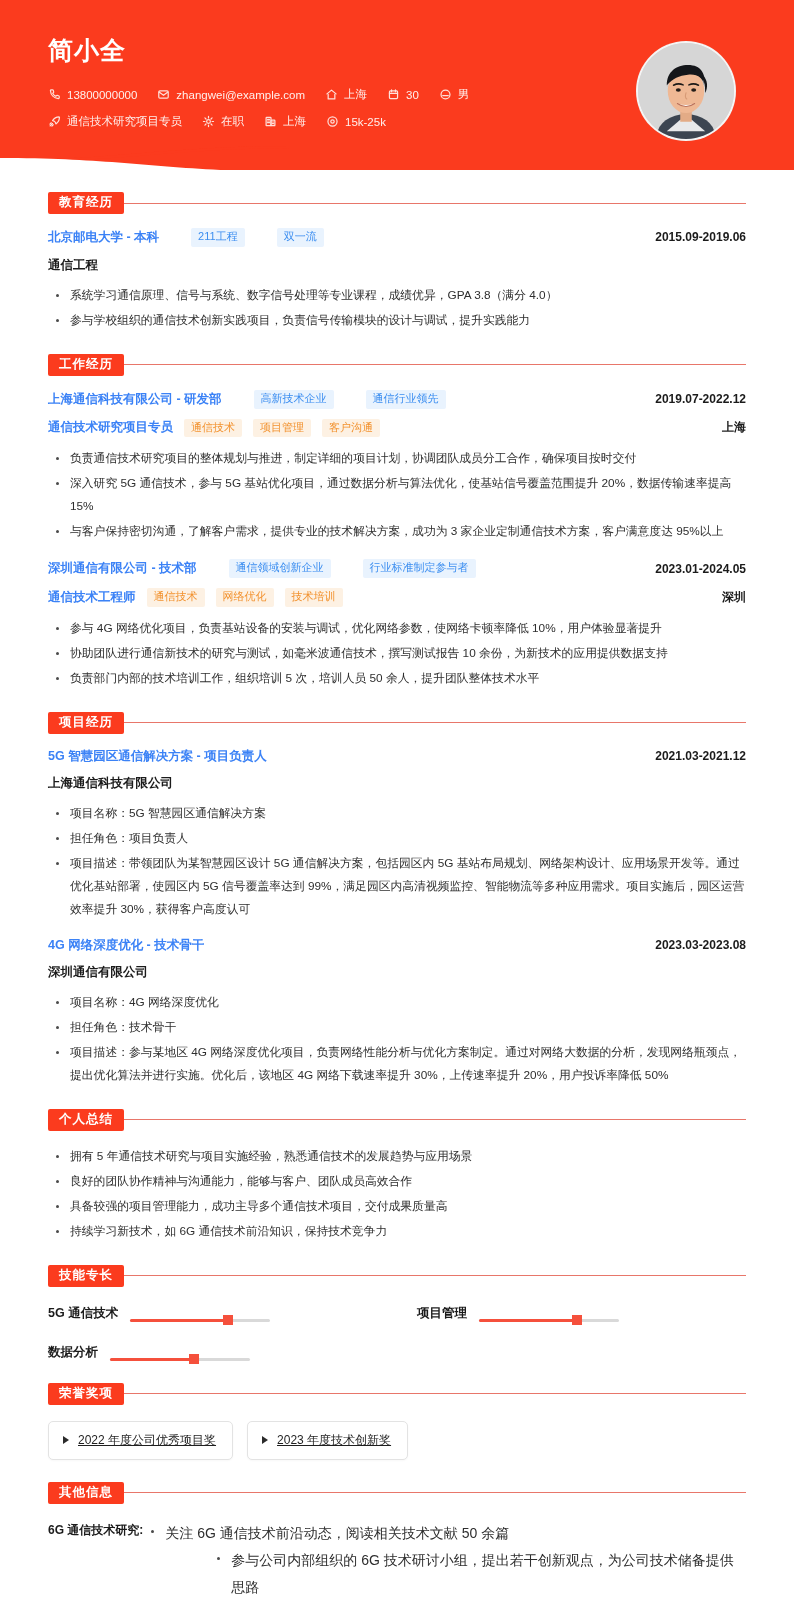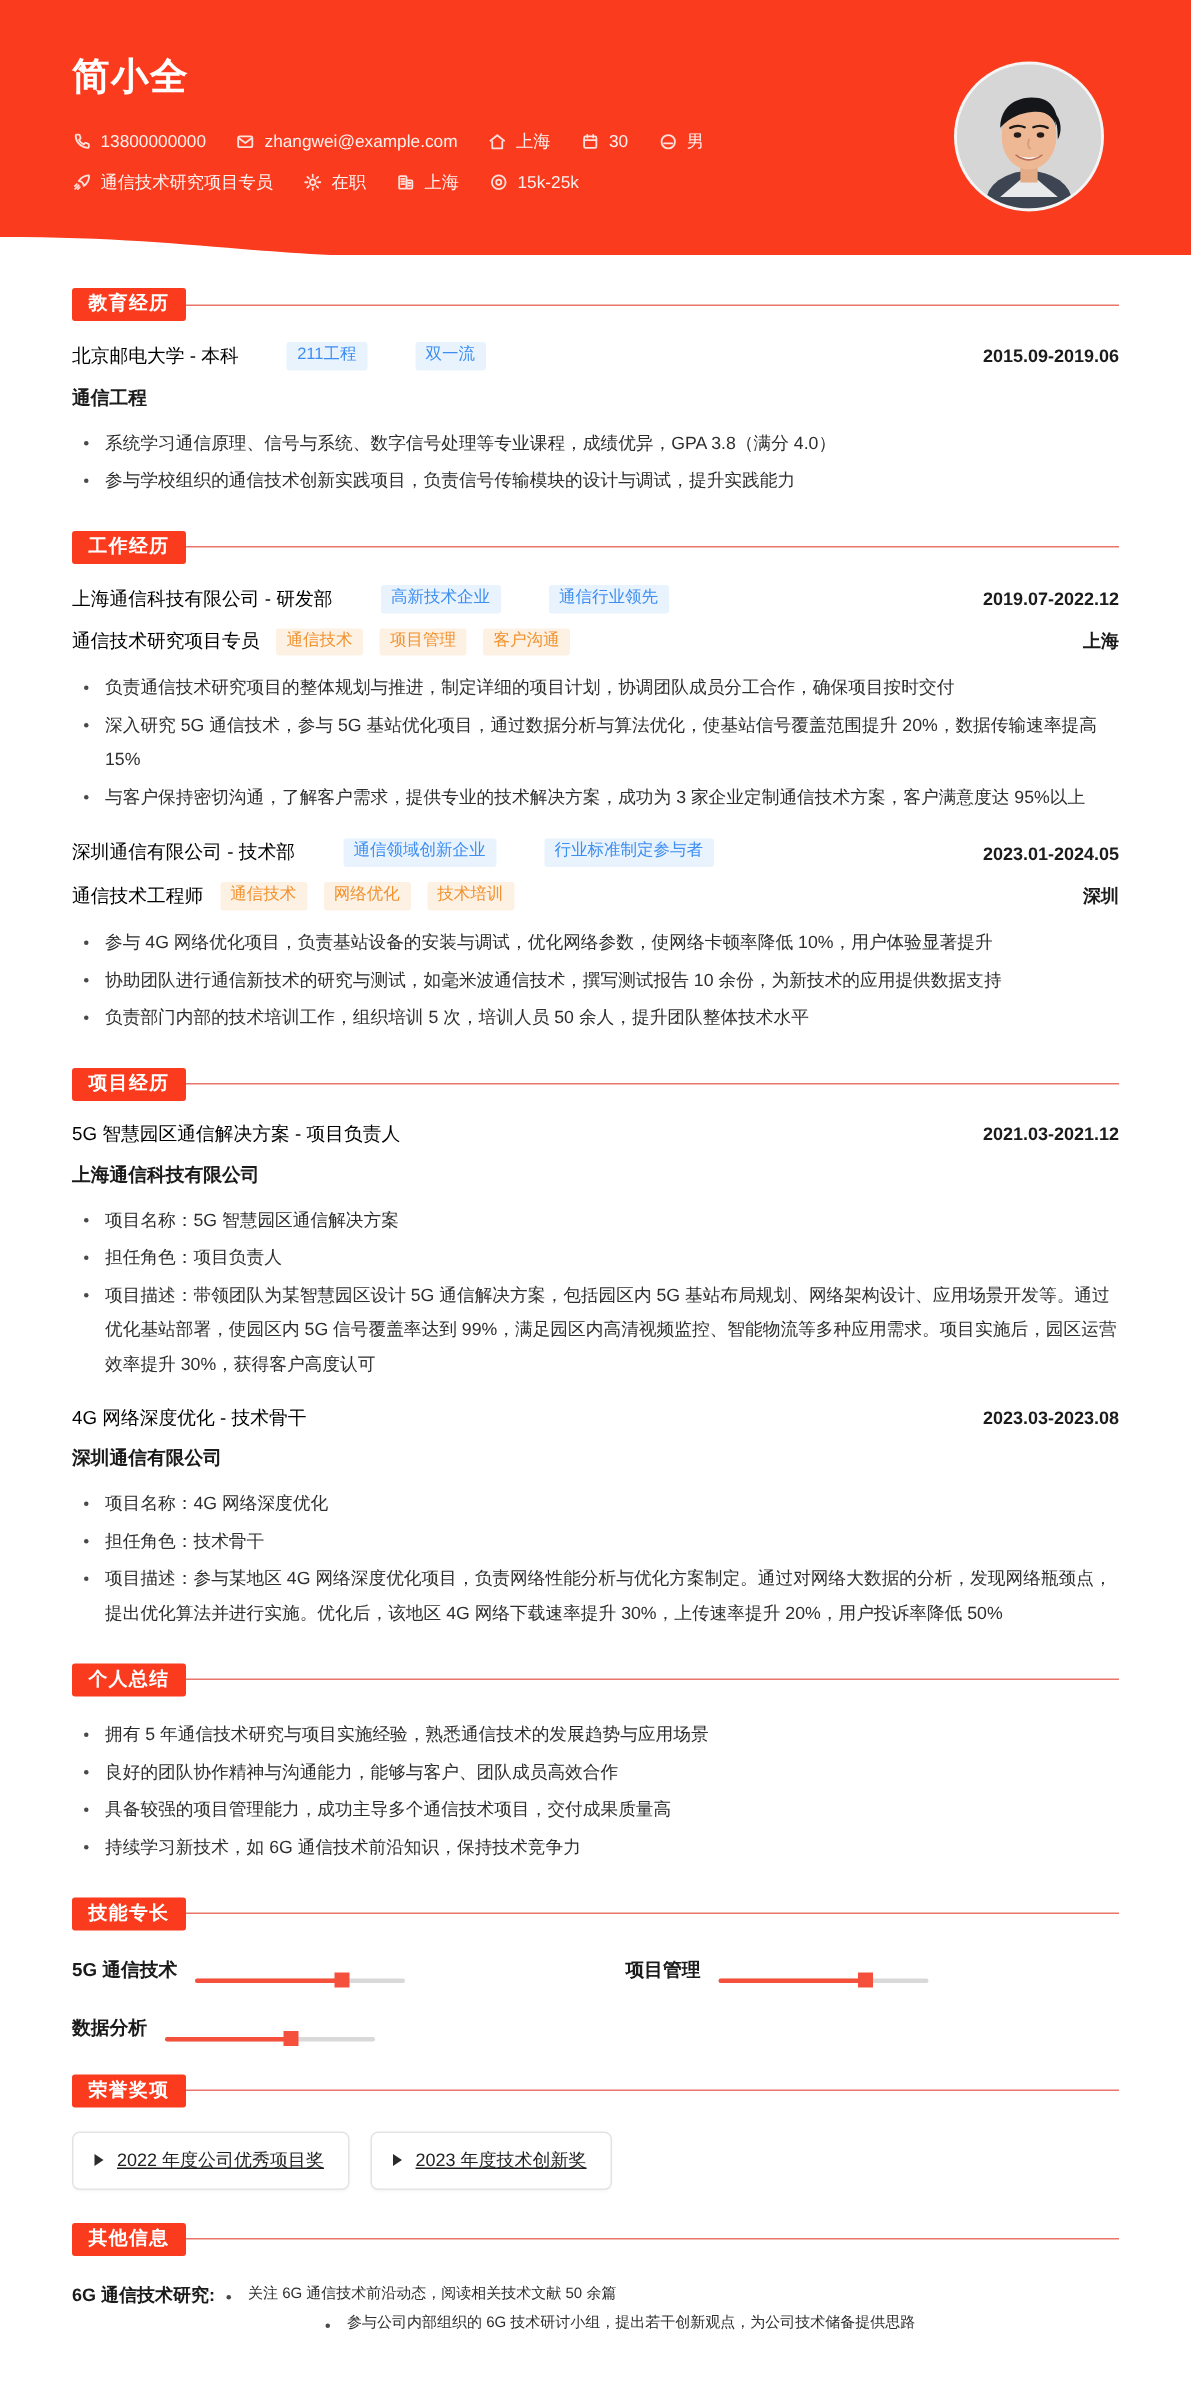--- a/index.html
+++ b/index.html
@@ -104,22 +104,22 @@
 
   .row-line {
     display: flex;
     justify-content: space-between;
     align-items: center;
     margin-bottom: 10px;
   }
   .row-left { display: flex; align-items: center; flex-wrap: wrap; min-width: 0; }
   .row-title {
     font-size: 12.5px;
-    font-weight: normal;
-    color: #000000;
+    font-weight: bold;
+    color: #3b82f6;
     white-space: nowrap;
   }
   .row-right {
     font-size: 12px;
     font-weight: bold;
     color: #1b1b1b;
     white-space: nowrap;
     padding-left: 12px;
   }
 
@@ -231,21 +231,21 @@
     font-weight: bold;
     color: #1b1b1b;
     white-space: nowrap;
     padding-top: 2px;
     margin-right: 4px;
   }
   .other-list { list-style: none; margin: 0; padding: 0; flex: 1; }
   .other-list li {
     position: relative;
     padding-left: 18px;
-    font-size: 10px;
+    font-size: 14px;
     color: #2e2e2e;
     line-height: 1.95;
   }
   .other-list li::before {
     content: "";
     position: absolute;
     left: 4px; top: 10px;
     width: 3px; height: 3px;
     border-radius: 50%;
     background: #4a4a4a;

